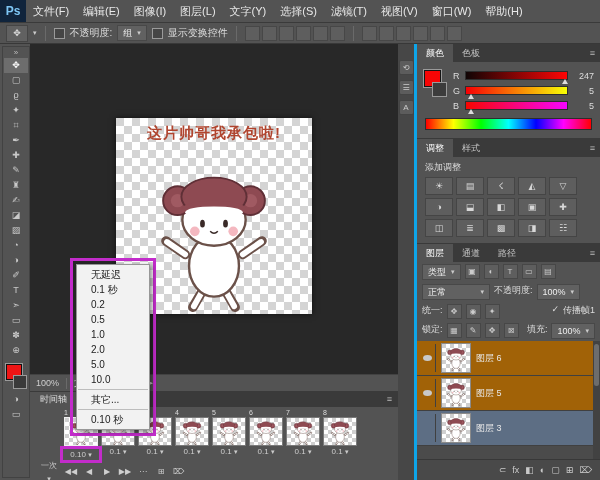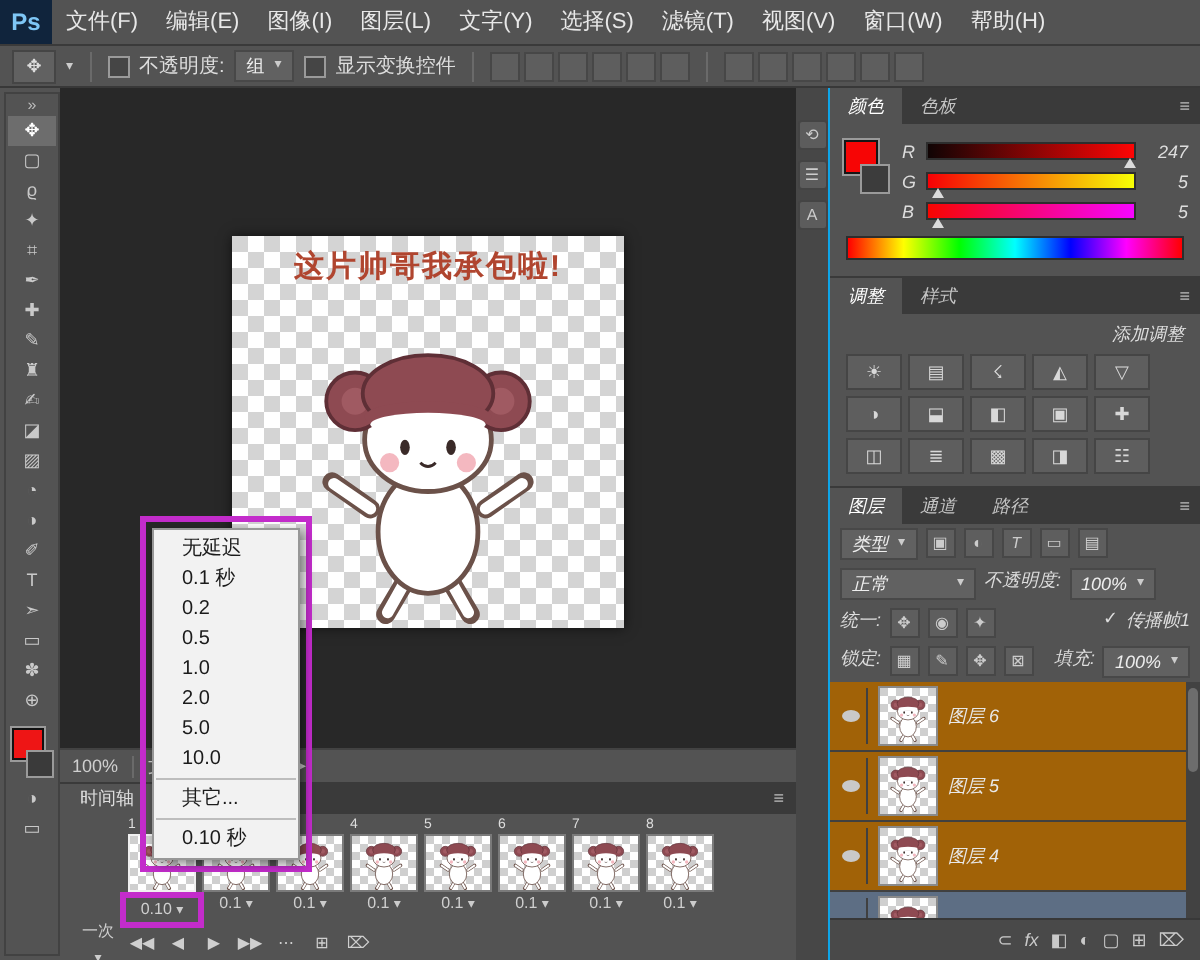--- a/index.html
+++ b/index.html
@@ -69,21 +69,21 @@
             position:relative;z-index:60;}
   .tl-controls{height:18px;display:flex;align-items:center;gap:4px;padding:0 8px;font-size:8px;color:#cfcfcf;}
   .loop-select{display:flex;align-items:center;gap:4px;padding:0 3px;flex-direction:column;}
   .tl-btn{min-width:14px;text-align:center;color:#cfcfcf;font-size:8px;}
   
   #rightdock{position:absolute;right:0;top:44px;bottom:0;width:202px;display:flex;}
   #collapsedock{width:16px;background:#474747;display:flex;flex-direction:column;gap:5px;
                 align-items:center;padding-top:16px;}
   .dock-icon{width:13px;height:13px;background:#5c5c5c;border:1px solid #444;border-radius:2px;
              color:#ccc;font-size:8px;line-height:13px;text-align:center;}
-  #panels{flex:1;display:flex;flex-direction:column;border-left:1px solid #0ea5e9;background:#535353;font-style:italic;}
+  #panels{flex:1;display:flex;flex-direction:column;border-left:3px solid #0ea5e9;background:#535353;}
   .panel-tabs{height:18px;background:#3a3a3a;display:flex;font-size:9px;color:#c4c4c4;}
   .ptab{padding:0 9px;line-height:18px;}
   .ptab.active{background:#535353;color:#fff;}
   .ptab-menu{margin-left:auto;padding:0 5px;line-height:18px;color:#bbb;}
   
   #colorpanel{height:94px;border-bottom:1px solid #3a3a3a;}
   .color-body{display:flex;gap:6px;padding:6px 6px 2px;}
   .swatch-area{width:24px;height:36px;position:relative;}
   .cp-fg{position:absolute;left:1px;top:2px;width:15px;height:15px;background:#f70505;
          border:1px solid #151515;box-shadow:0 0 0 1px #9a9a9a;}
@@ -95,21 +95,21 @@
   .strack.r{background:linear-gradient(to right,#100404,#ff0505);}
   .strack.g{background:linear-gradient(to right,#f70005,#f7ff05);}
   .strack.b{background:linear-gradient(to right,#f70500,#f705ff);}
   .sthumb{position:absolute;bottom:-5px;width:0;height:0;border-left:3px solid transparent;
           border-right:3px solid transparent;border-bottom:5px solid #dcdcdc;}
   .sval{width:22px;text-align:right;}
   .spectrum{height:10px;margin:3px 8px 0;border:1px solid #2d2d2d;
             background:linear-gradient(to right,#f00,#ff0,#0f0,#0ff,#00f,#f0f,#f00);}
   
   #adjustpanel{height:104px;border-bottom:1px solid #3a3a3a;}
-  .adj-heading{font-size:9px;color:#ddd;padding:4px 8px 2px;text-align:right;}
+  .adj-heading{font-size:9px;color:#ddd;padding:4px 8px 2px;}
   .adj-grid{display:flex;flex-wrap:wrap;gap:3px;padding:1px 8px;}
   .adj-icon{width:26px;height:16px;background:#5e5e5e;border:1px solid #454545;color:#d8d8d8;
             font-size:9px;text-align:center;line-height:16px;}
   
   #layerspanel{flex:1;display:flex;flex-direction:column;min-height:0;}
   .lp-row{display:flex;align-items:flex-start;gap:4px;padding:2px 5px;font-size:9px;color:#ddd;}
   .tiny-icon{width:13px;height:13px;background:#5e5e5e;border:1px solid #474747;font-size:8px;
              color:#ccc;text-align:center;line-height:13px;}
   .layers-list{flex:1;background:#4b4b4b;position:relative;overflow:hidden;}
   .layer-row{height:34px;display:flex;align-items:center;gap:5px;border-bottom:1px solid #404040;
@@ -517,31 +517,20 @@
           <span class="eye-box">
               <span class="eye"></span>
             </span>
           <span class="layer-thumb">
             <svg class="mini-char" viewBox="0 0 120 150">
                 <use href="#charsym"></use>
               </svg>
           </span>
           <span class="layer-name">图层 5</span>
         </div>
-        <div class="layer-row">
-          <span class="eye-box">
-              <span class="eye"></span>
-            </span>
-          <span class="layer-thumb">
-            <svg class="mini-char" viewBox="0 0 120 150">
-                <use href="#charsym"></use>
-              </svg>
-          </span>
-          <span class="layer-name">图层 4</span>
-        </div>
         <div class="layer-row selected">
           <span class="eye-box"></span>
           <span class="layer-thumb">
             <svg class="mini-char" viewBox="0 0 120 150">
                 <use href="#charsym"></use>
               </svg>
           </span>
           <span class="layer-name">图层 3</span>
         </div>
         <div class="vscroll">

